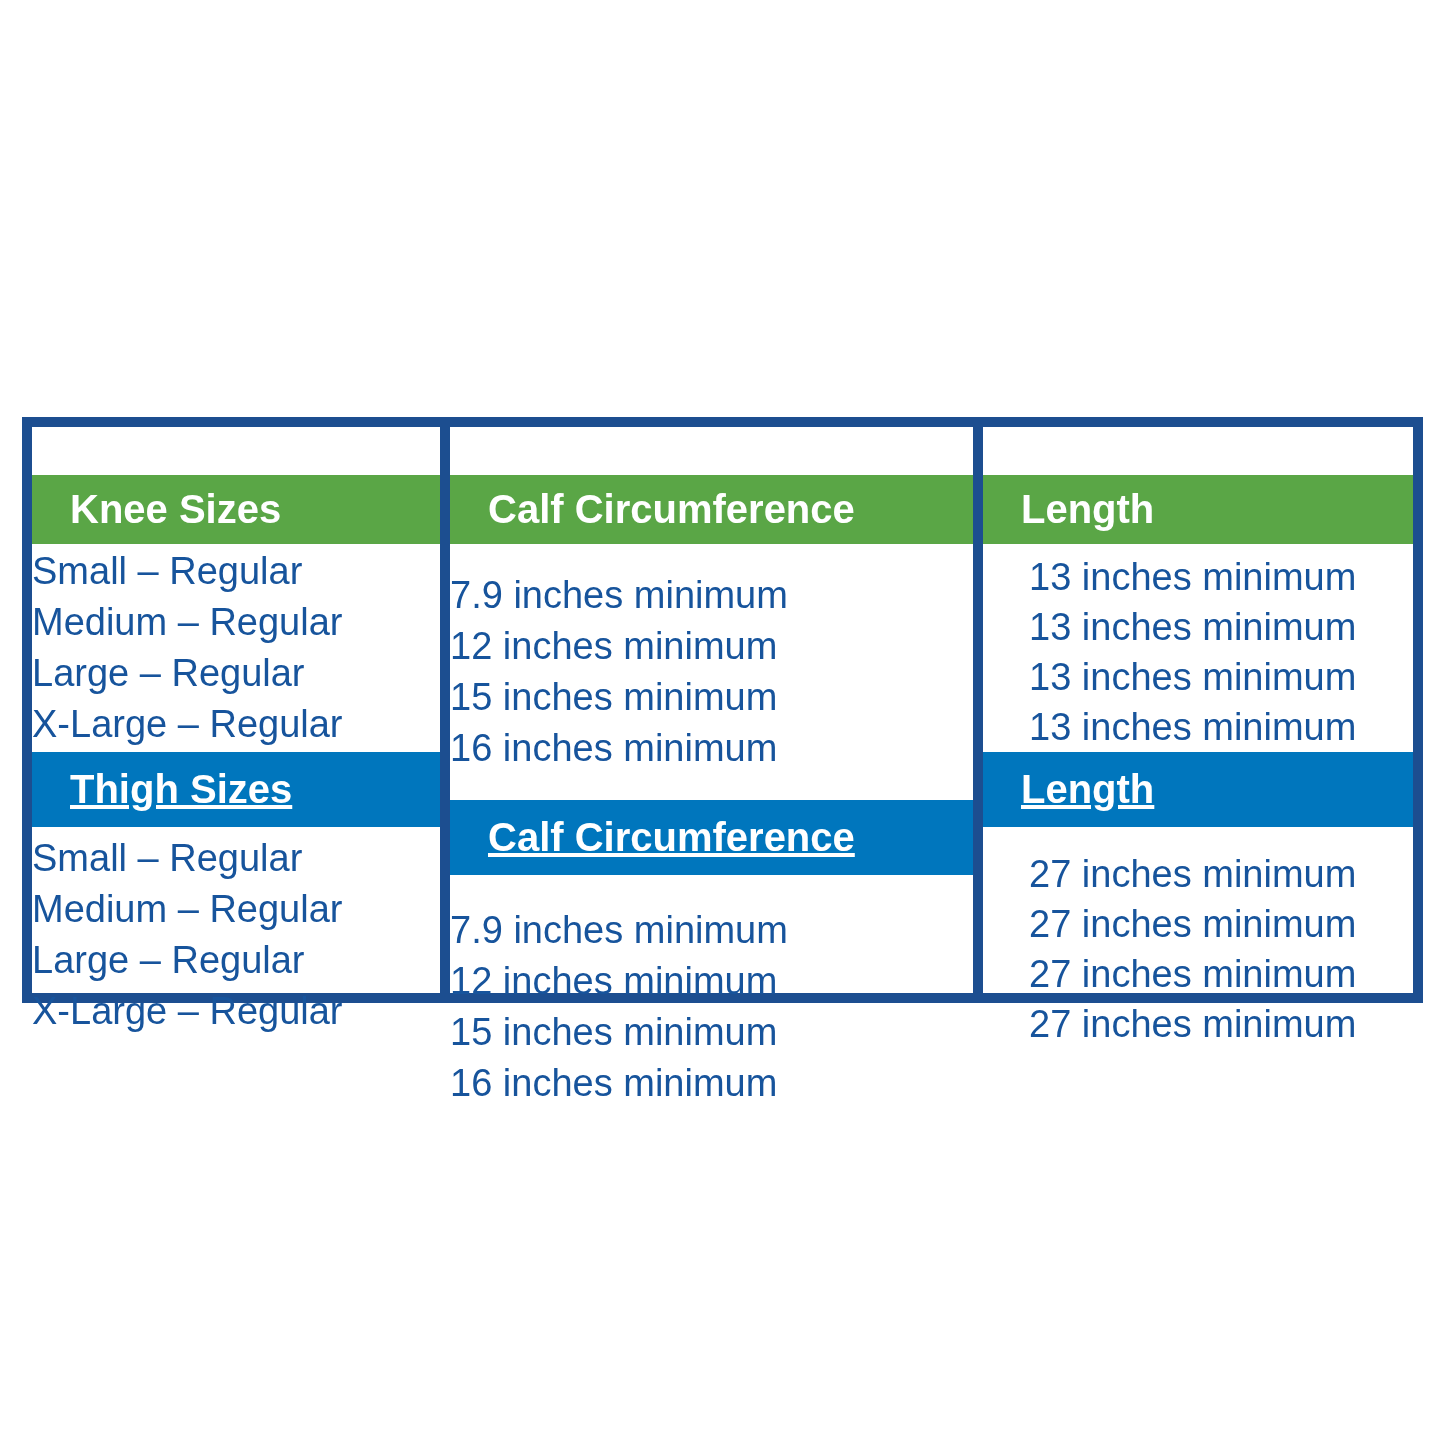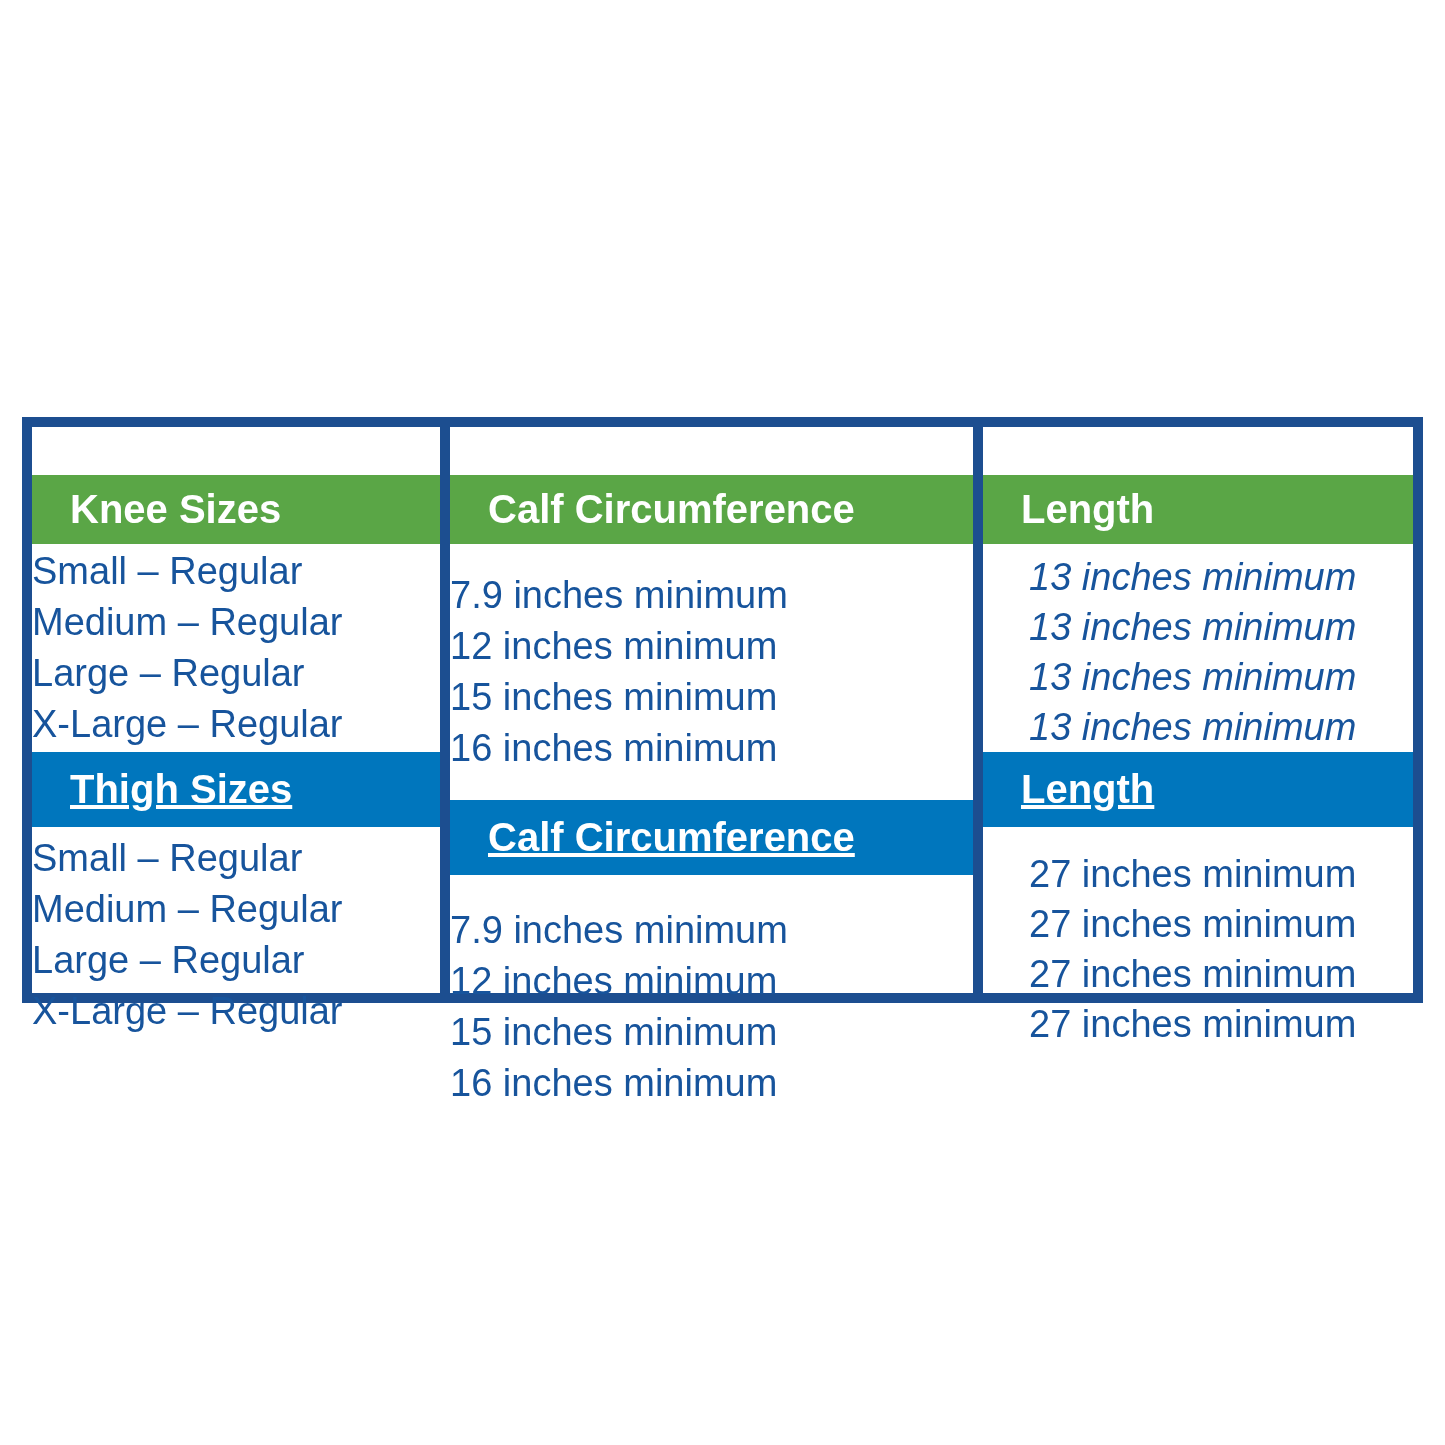--- a/index.html
+++ b/index.html
@@ -48,21 +48,21 @@
     white-space:nowrap;
     flex:0 0 auto;
     overflow:hidden;
   }
   .rows.knee{height:208px;padding-top:2px;}
   .rows.thigh{height:214px;padding-top:6px;}
   .row-line{height:51px;line-height:51px;}
   
   .col-length .rows{padding-left:46px;}
   .col-length .rows.knee{padding-top:8px;}
-  .col-length .rows.knee .row-line{height:50px;line-height:50px;font-style:italic;}
+  .col-length .rows.knee .row-line{height:50px;line-height:50px;}
   .col-length .rows.thigh{padding-top:22px;}
   .col-length .rows.thigh .row-line{height:50px;line-height:50px;}
 </style>
 </head>
 <body>
 
 <div class="sizing-table">
 
   <div class="col col-size">
     <div class="band green">

